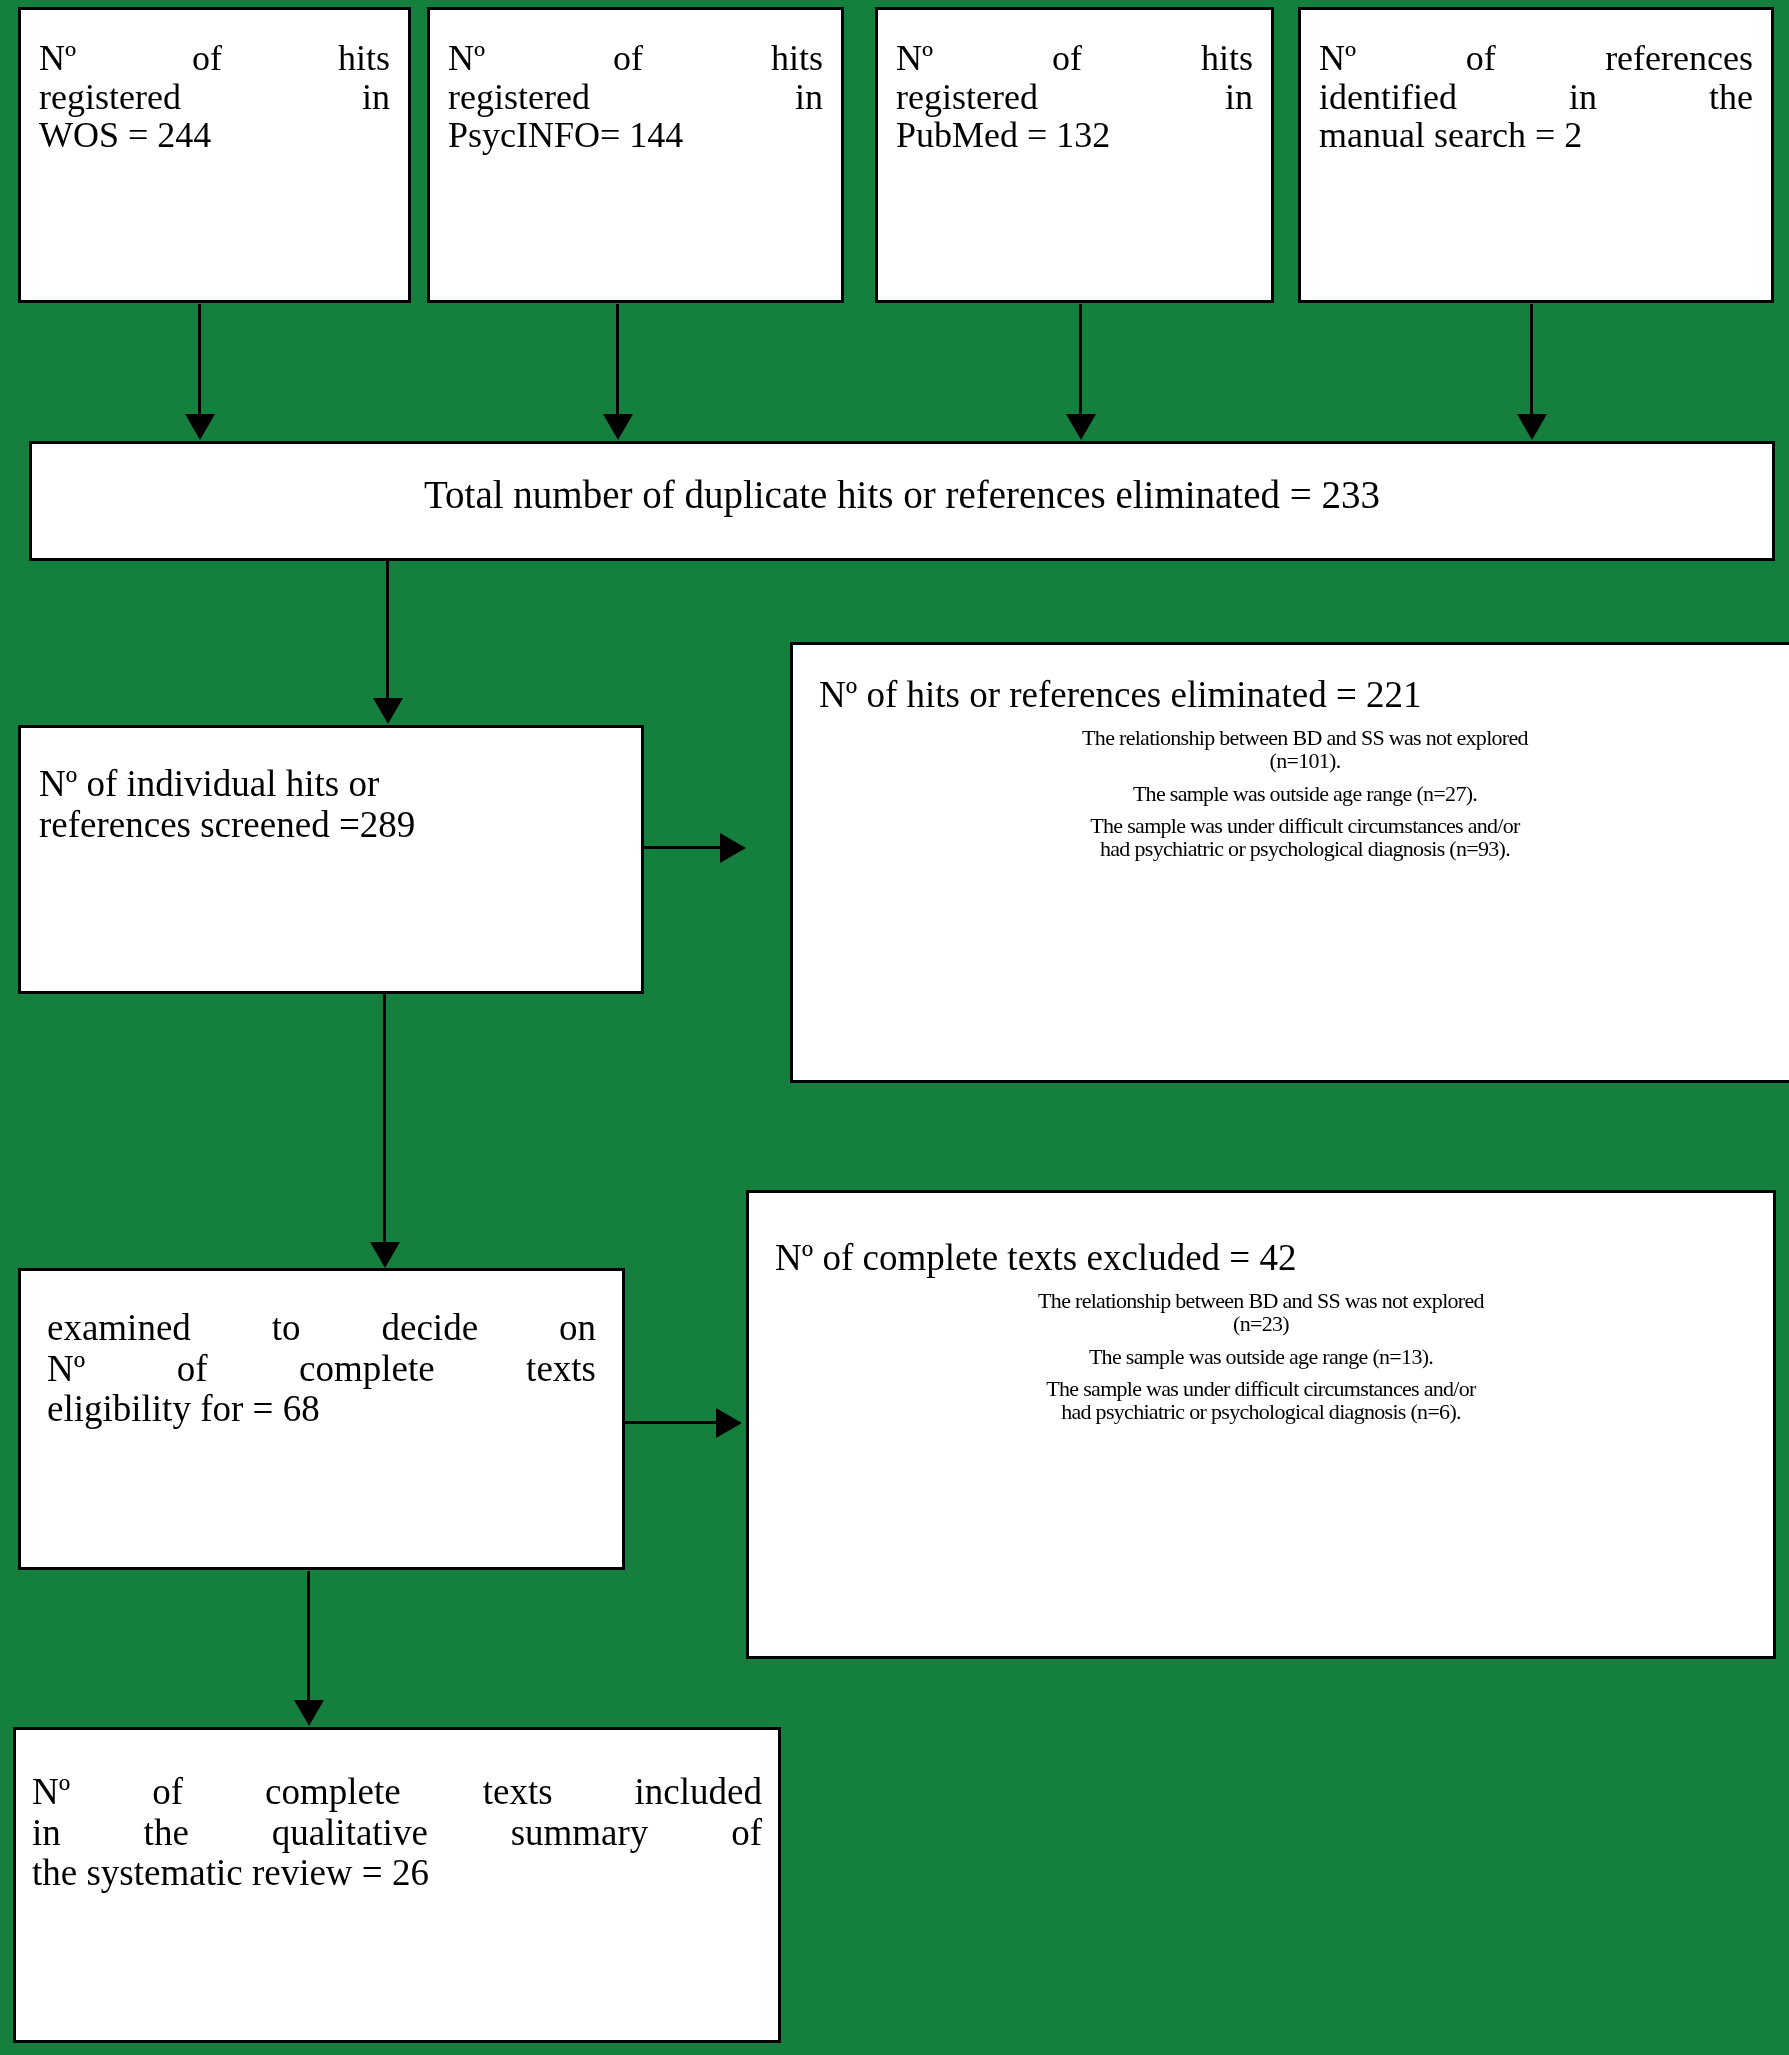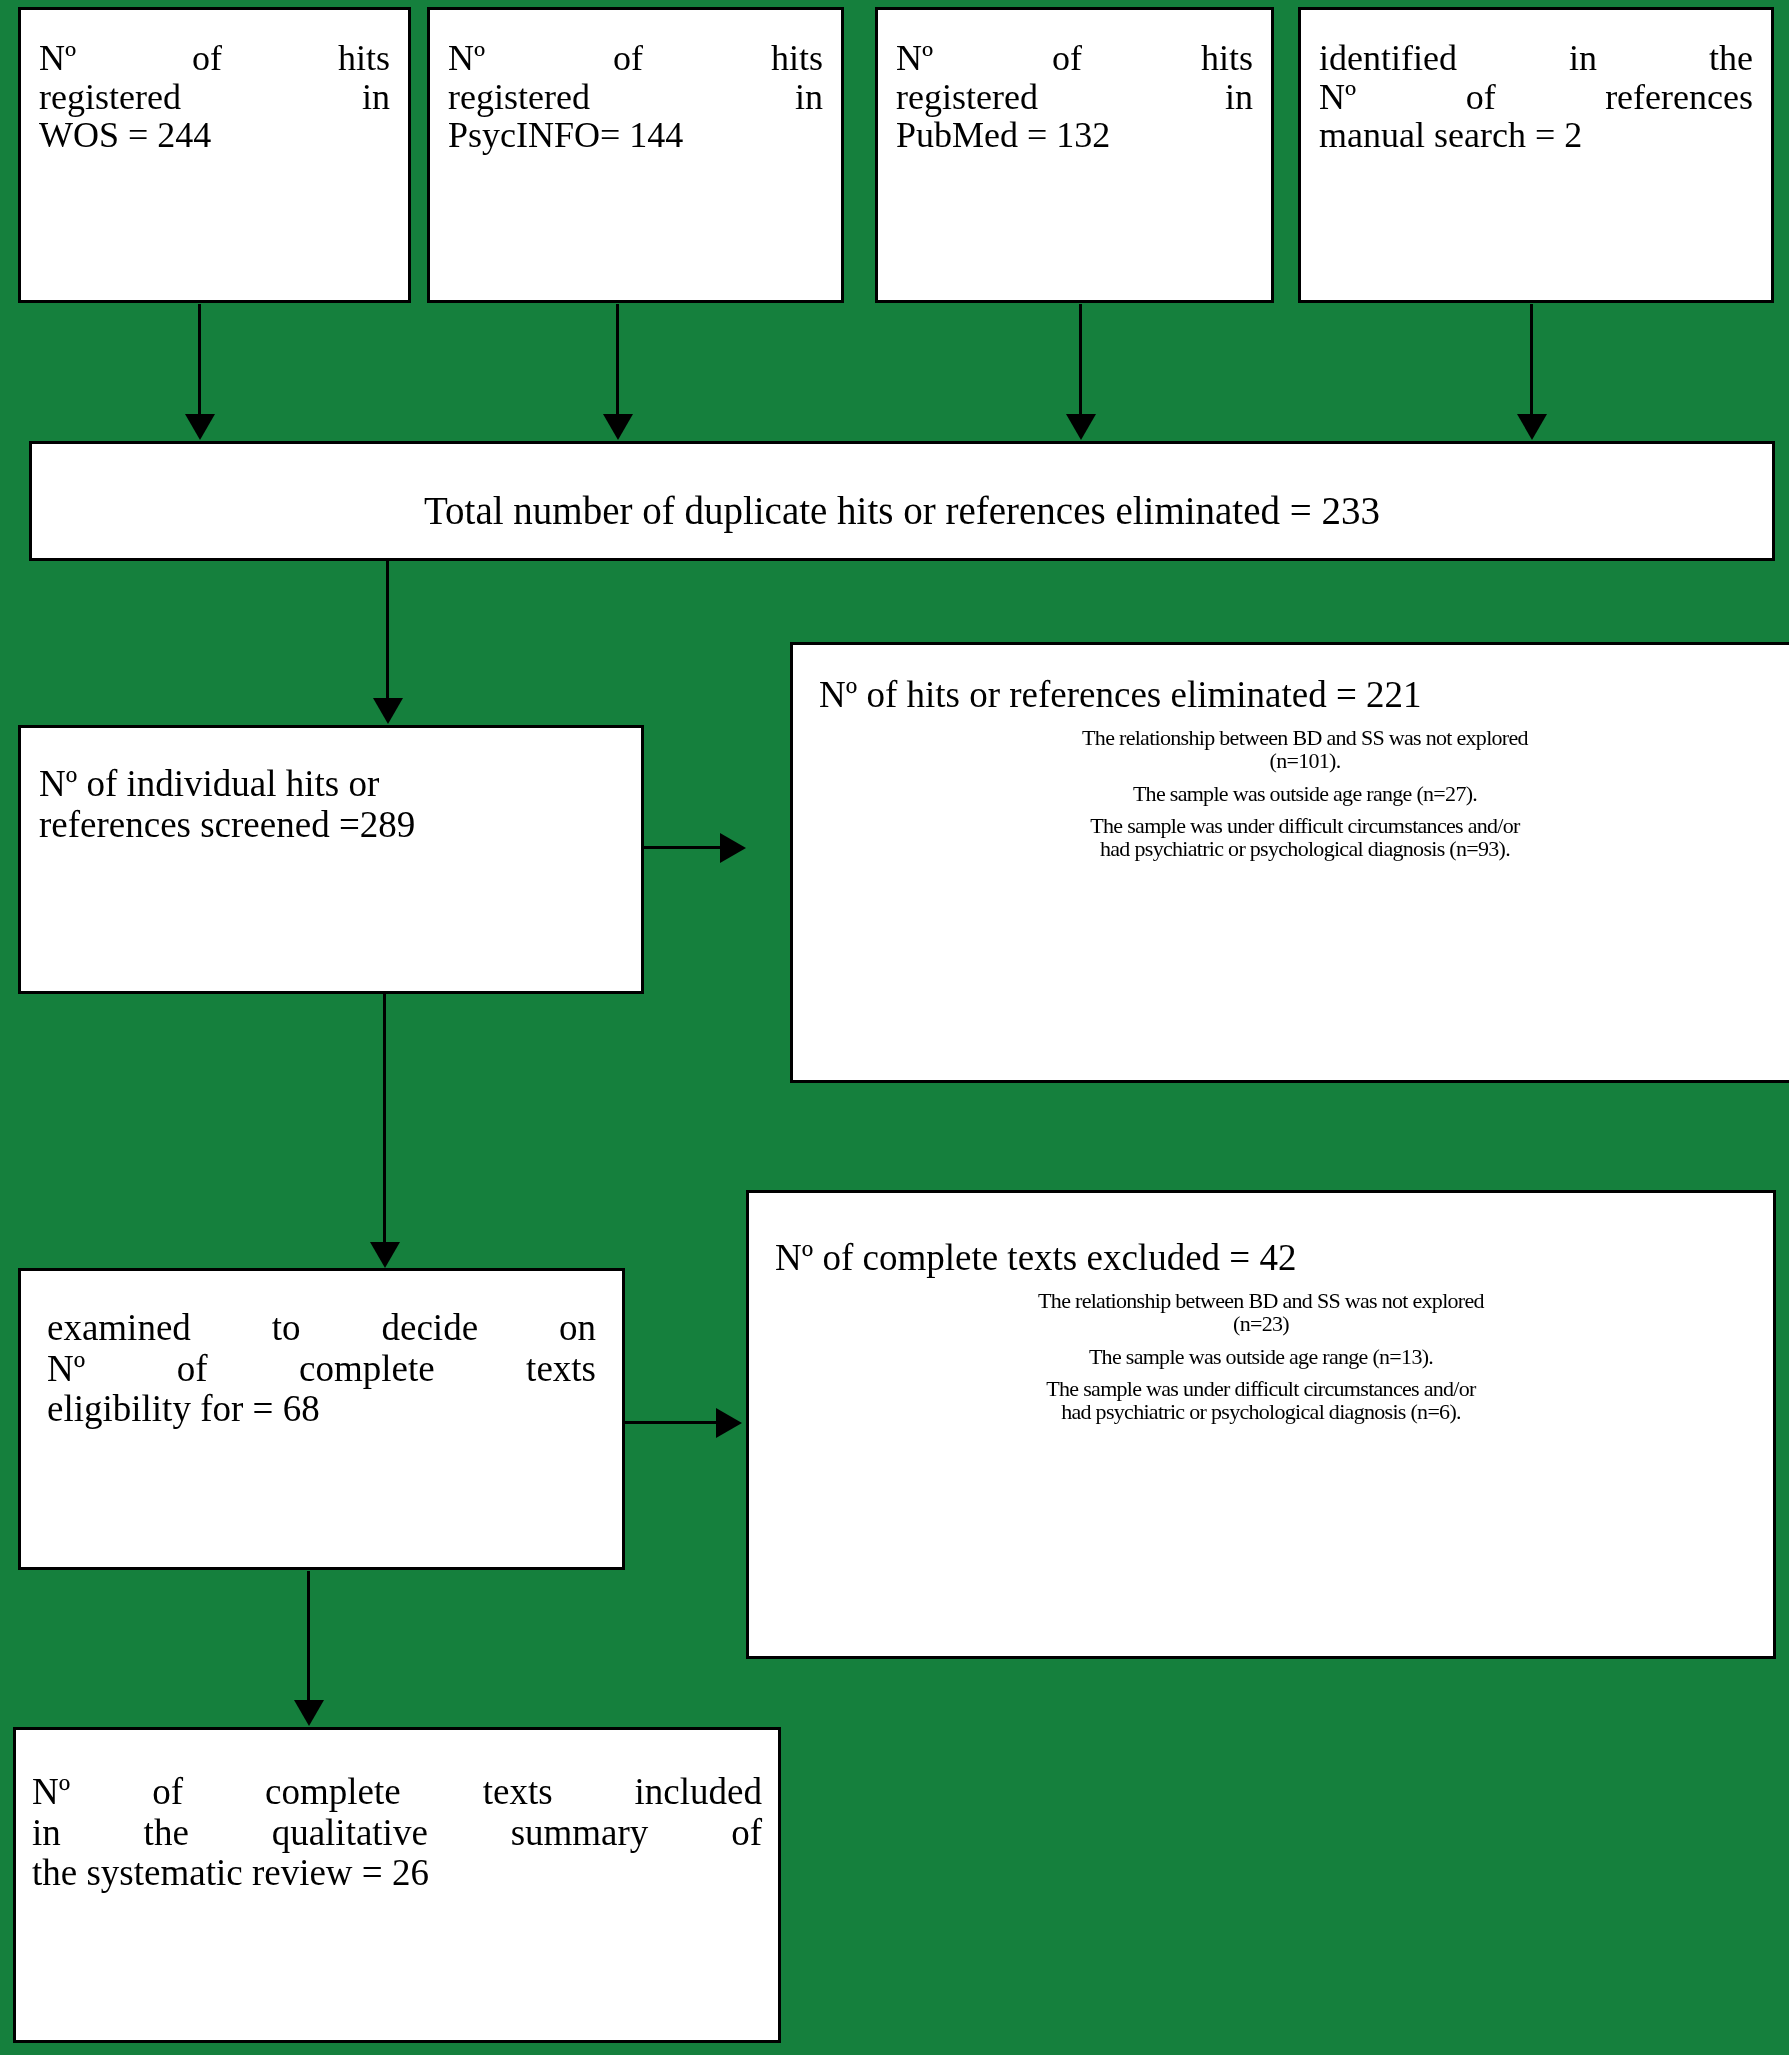--- a/index.html
+++ b/index.html
@@ -131,40 +131,40 @@
   <div class="box" style="left:875px; top:7.1px; width:399px; height:296px;">
     <div class="box-inner t-src just" style="top:29px; padding:0 18px;">
       <span class="ln">Nº of hits</span>
       <span class="ln">registered in</span>
       <span class="ln last">PubMed = 132</span>
     </div>
   </div>
 
   <div class="box" style="left:1298px; top:7.1px; width:476px; height:296px;">
     <div class="box-inner t-src just" style="top:29px; padding:0 18px;">
+      <span class="ln">Nº of references</span>
       <span class="ln">identified in the</span>
-      <span class="ln">Nº of references</span>
       <span class="ln last">manual search = 2</span>
     </div>
   </div>
 
   <div class="vline" style="left:198px; top:304px; height:113px;"></div>
   <div class="arrow-down" style="left:185px; top:414px;"></div>
 
   <div class="vline" style="left:616px; top:304px; height:113px;"></div>
   <div class="arrow-down" style="left:603px; top:414px;"></div>
 
   <div class="vline" style="left:1079px; top:304px; height:113px;"></div>
   <div class="arrow-down" style="left:1066px; top:414px;"></div>
 
   <div class="vline" style="left:1530px; top:304px; height:113px;"></div>
   <div class="arrow-down" style="left:1517px; top:414px;"></div>
 
   <div class="box" style="left:29px; top:441px; width:1746px; height:120px;">
-    <div class="box-inner t-total" style="top:46px; padding:0 12px;">Total number of duplicate hits or references eliminated = 233</div>
+    <div class="box-inner t-total" style="top:30px; padding:0 12px;">Total number of duplicate hits or references eliminated = 233</div>
   </div>
 
   <div class="vline" style="left:386px; top:561px; height:139px;"></div>
   <div class="arrow-down" style="left:373px; top:698px;"></div>
 
   <div class="box" style="left:18px; top:725px; width:626px; height:269px;">
     <div class="box-inner t-left" style="top:36px; padding:0 18px;">
       <span class="ln">Nº of individual hits or</span>
       <span class="ln">references screened =289</span>
     </div>

